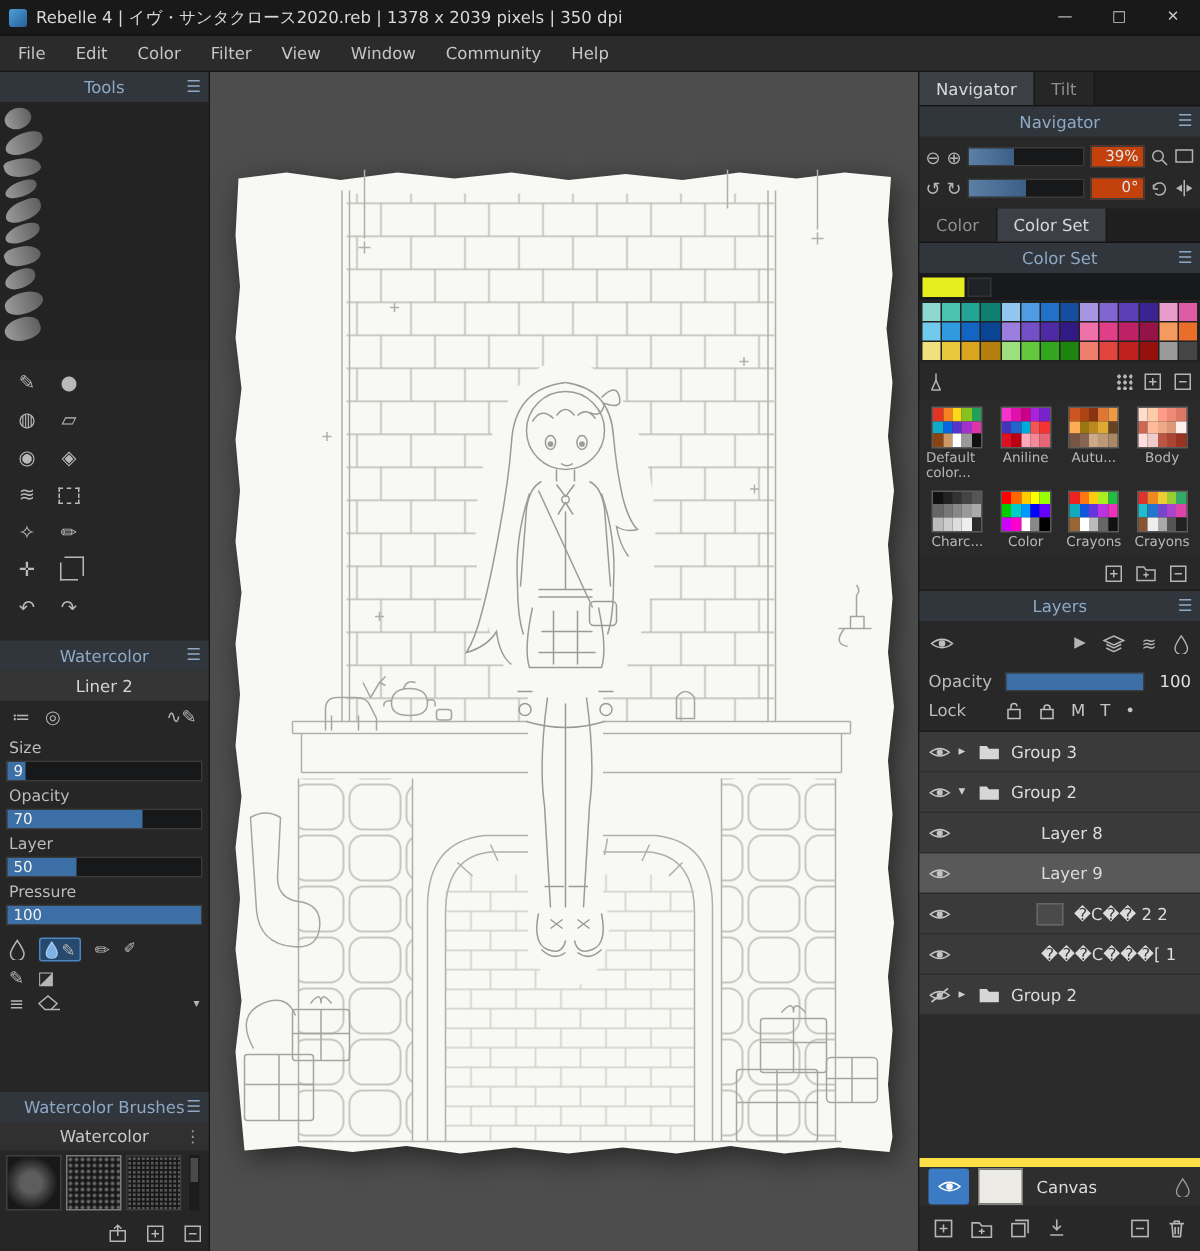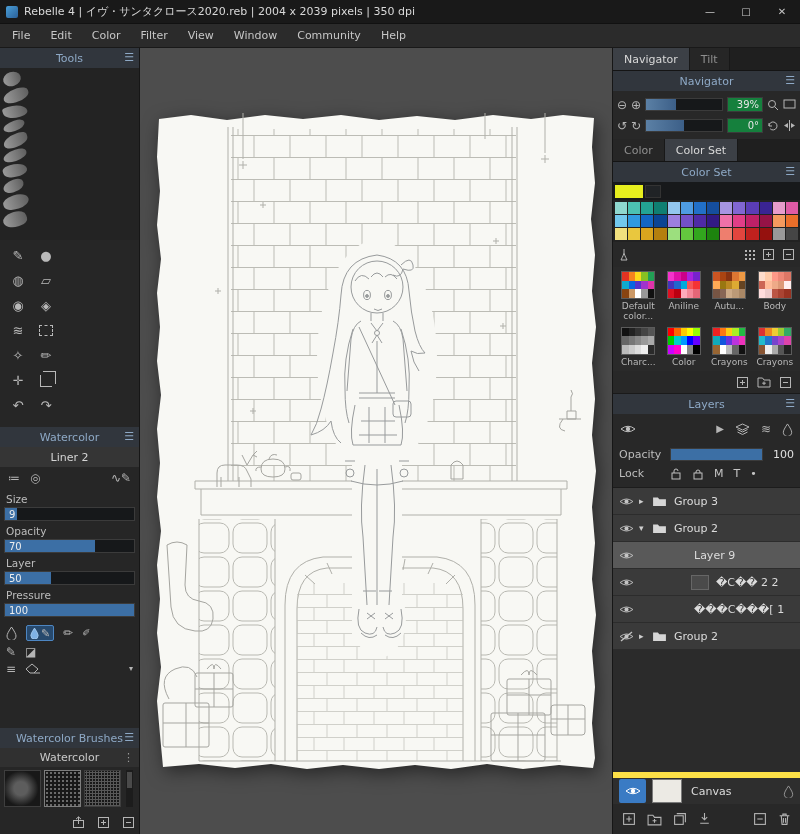--- a/index.html
+++ b/index.html
@@ -62,34 +62,34 @@
 
 .paper-wrap{position:absolute;left:15px;top:65px;filter:drop-shadow(3px 5px 9px rgba(0,0,0,.5));}
 
 .tabbar{display:flex;background:#1f1f1f;border-bottom:1px solid #141414;flex:none;}
 .tab{height:22px;padding:0 11px;display:flex;align-items:center;background:#262626;color:#8f8f8f;border-right:1px solid #181818;}
 .tab.active{background:#3c4046;color:#d8d8d8;}
 .nav-rows{padding:3px 4px;flex:none;}
 .nav-row{display:flex;align-items:center;gap:4px;height:21px;color:#b5b5b5;}
 .nav-slider{flex:1;height:13px;background:#16181a;border:1px solid #3b3b3b;position:relative;}
 .nav-slider .fill{position:absolute;left:0;top:0;bottom:0;background:linear-gradient(90deg,#5b80a5,#3c5f88);}
-.nav-val{width:36px;height:15px;background:#15803d;border:1px solid #3b3b3b;color:#e5e5e5;font-size:10px;display:flex;align-items:center;justify-content:flex-end;padding-right:3px;}
+.nav-val{width:36px;height:15px;background:#c2410c;border:1px solid #3b3b3b;color:#e5e5e5;font-size:10px;display:flex;align-items:center;justify-content:flex-end;padding-right:3px;}
 .ico{display:inline-flex;align-items:center;justify-content:center;color:#b5b5b5;font-size:12px;line-height:1;}
 
 .cur-row{height:18px;background:#17191b;display:flex;align-items:center;padding:2px 2px;gap:2px;flex:none;}
 .cur-color{width:28px;height:13px;}
 .cur-sec{width:16px;height:13px;background:#202326;border:1px solid #333;}
 .swatch-grid{display:grid;grid-template-columns:repeat(14,1fr);gap:1px;padding:2px;background:#222;flex:none;}
 .swatch{height:12px;}
 .cs-toolrow{height:25px;display:flex;align-items:center;gap:7px;padding:0 5px;flex:none;color:#b5b5b5;}
 .dots9{width:11px;height:11px;background-image:radial-gradient(#b5b5b5 1.1px,transparent 1.3px);background-size:4px 4px;}
 .pal-grid{display:grid;grid-template-columns:repeat(4,1fr);gap:1px;padding:2px 3px;flex:none;background:#2a2a2a;}
 .pal-card{display:flex;flex-direction:column;align-items:center;padding:2px 0;}
 .pal-thumb{width:34px;height:28px;display:grid;grid-template-columns:repeat(5,1fr);grid-auto-rows:1fr;border:1px solid #5b5b5b;}
-.pal-label{font-size:9px;color:#b8b8b8;margin-top:2px;text-align:center;line-height:1.15;max-width:42px;word-break:break-word;}
+.pal-label{font-size:9px;color:#b8b8b8;margin-top:2px;line-height:1.15;max-width:42px;word-break:break-word;}
 .cs-bottom{height:23px;display:flex;align-items:center;justify-content:flex-end;gap:8px;padding-right:8px;flex:none;color:#b5b5b5;border-bottom:1px solid #1a1a1a;}
 
 .ly-iconrow{height:30px;display:flex;align-items:center;padding:0 7px;gap:11px;flex:none;color:#c0c0c0;}
 .ly-right{margin-left:auto;display:flex;gap:11px;align-items:center;}
 .layers-ctl{padding:1px 6px 4px 6px;flex:none;border-bottom:1px solid #1c1c1c;}
 .ctl-row{display:flex;align-items:center;height:19px;gap:5px;}
 .ctl-label{width:46px;color:#bcbcbc;flex:none;}
 .dropdown{flex:1;height:15px;background:#17191b;border:1px solid #3a3a3a;display:flex;align-items:center;padding-left:4px;}
 .dd-text{font-size:10px;color:#e2e2e2;}
 .dd-arrow{margin-left:auto;width:14px;height:13px;background:#3e3e3e;color:#c5c5c5;display:flex;align-items:center;justify-content:center;font-size:7px;}
@@ -113,21 +113,21 @@
 .push{margin-left:auto;}
 svg.micon{display:block;}
 </style>
 </head>
 <body>
 
 <div class="app">
 
   <div class="titlebar">
     <span class="appicon"></span>
-    <span class="title-text">Rebelle 4 | イヴ・サンタクロース2020.reb | 2004 x 2039 pixels | 350 dpi</span>
+    <span class="title-text">Rebelle 4 | イヴ・サンタクロース2020.reb | 1378 x 2039 pixels | 350 dpi</span>
     <div class="win-controls">
       <span class="win-btn">—</span>
       <span class="win-btn">□</span>
       <span class="win-btn">✕</span>
     </div>
   </div>
 
   <div class="menubar">
       <span class="menu-item">File</span>
       <span class="menu-item">Edit</span>
@@ -759,20 +759,30 @@
             </span>
             <span style="flex: 0 0 auto; width: 0px;"></span>
             <span class="tri">▾</span>
             <span class="fold">
               <svg width="15" height="11" viewBox="0 0 16 12">
                 <path d="M1 1.5h5.2L7.8 3.5H15V11H1Z" fill="#d6d6d6"></path>
               </svg>
             </span>
             <span class="layer-name">Group 2</span>
           </div>
+          <div class="layer-row">
+            <span class="eye-cell">
+              <svg width="15" height="11" viewBox="0 0 16 12">
+                <path d="M1 6Q8 .5 15 6Q8 11.5 1 6Z" fill="none" stroke="#c4c4c4"></path>
+                <circle cx="8" cy="6" r="2.2" fill="#c4c4c4"></circle>
+              </svg>
+            </span>
+            <span style="flex: 0 0 auto; width: 52px;"></span>
+            <span class="layer-name">Layer 8</span>
+          </div>
           <div class="layer-row sel">
             <span class="eye-cell">
               <svg width="15" height="11" viewBox="0 0 16 12">
                 <path d="M1 6Q8 .5 15 6Q8 11.5 1 6Z" fill="none" stroke="#c4c4c4"></path>
                 <circle cx="8" cy="6" r="2.2" fill="#c4c4c4"></circle>
               </svg>
             </span>
             <span style="flex: 0 0 auto; width: 52px;"></span>
             <span class="layer-name">Layer 9</span>
           </div>

